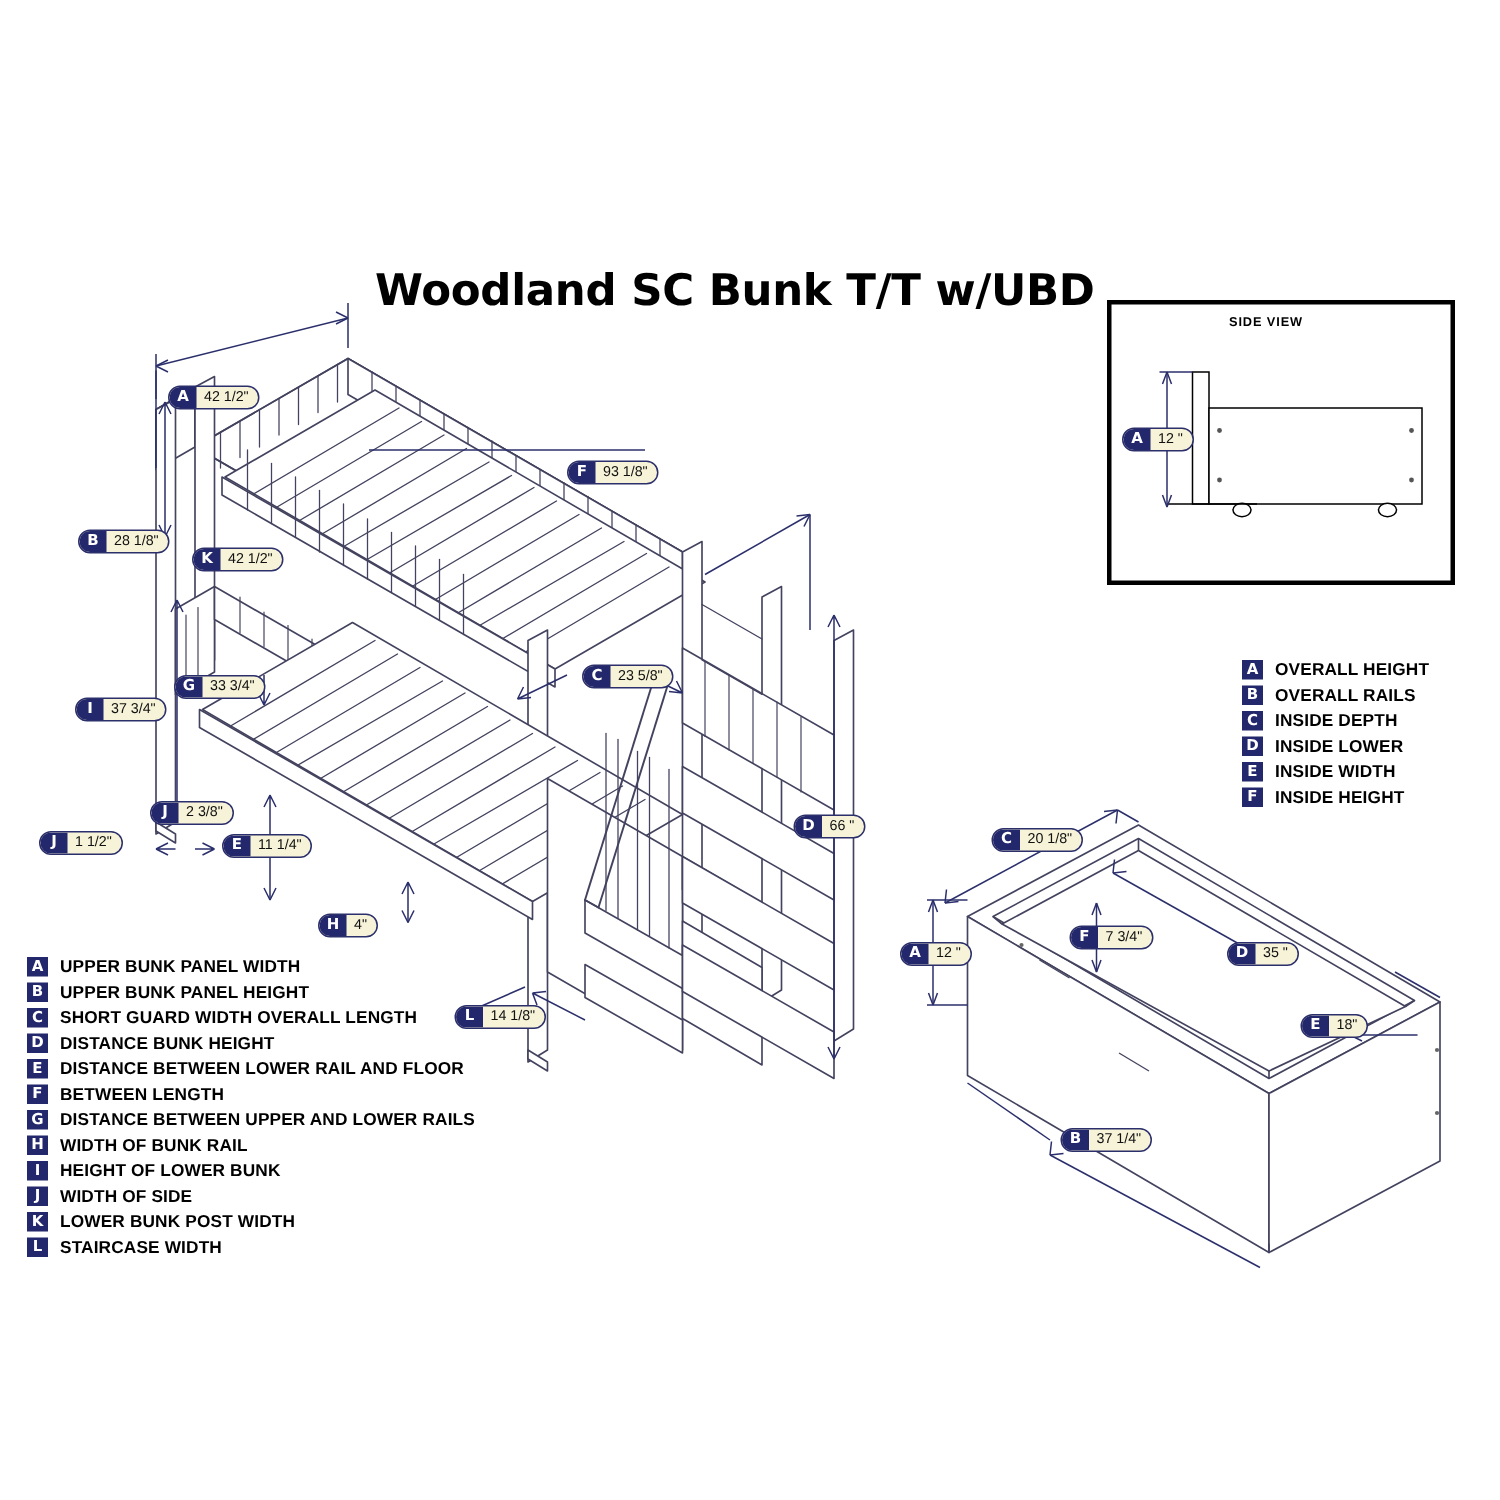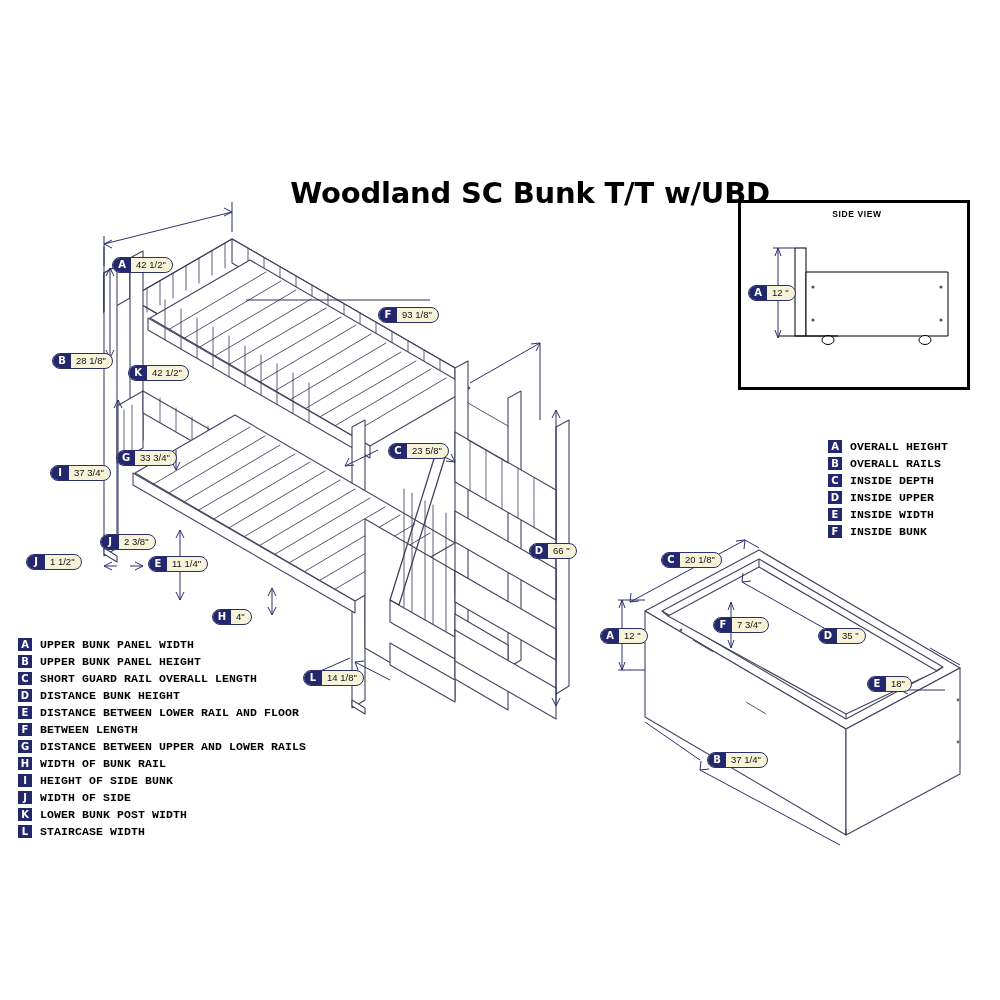--- a/index.html
+++ b/index.html
@@ -4,51 +4,51 @@
 <style>
   html,body{margin:0;padding:0;background:#fff;}
   body{width:1000px;height:1000px;position:relative;overflow:hidden;
        font-family:"Liberation Sans", sans-serif;color:#000;}
   #stage{position:absolute;left:0;top:0;width:1000px;height:1000px;}
   svg.layer{position:absolute;left:0;top:0;width:1000px;height:1000px;overflow:visible;}
 
   
   .title{position:absolute;left:250px;top:176px;width:520px;
          font-size:29px;font-weight:bold;letter-spacing:-0.2px;
-         font-family:"DejaVu Sans", sans-serif;white-space:nowrap;text-align:right;}
+         font-family:"DejaVu Sans", sans-serif;white-space:nowrap;}
 
   
   .badge{position:absolute;display:flex;align-items:stretch;height:16px;
          border:1px solid #2b2f6b;border-radius:8px;background:#f7f3d8;
          box-sizing:border-box;overflow:hidden;}
   .badge .ltr{background:#23276b;color:#fff;font-size:10px;font-weight:bold;
               line-height:14px;padding:0 3px;min-width:12px;text-align:center;
               font-family:"DejaVu Sans", sans-serif;}
   .badge .val{color:#111;font-size:9.5px;line-height:14px;padding:0 6px 0 5px;
               white-space:nowrap;font-family:"Liberation Sans", sans-serif;}
 
   
   .legend{position:absolute;}
   .legend .row{display:flex;align-items:center;height:17px;}
   .legend .key{width:14px;height:13px;background:#23276b;color:#fff;
                font-size:10px;font-weight:bold;line-height:13px;text-align:center;
                font-family:"DejaVu Sans", sans-serif;margin-right:8px;flex:none;}
   .legend .txt{font-size:11.5px;font-weight:bold;white-space:nowrap;
-               font-family:Liberation Mono, monospace;letter-spacing:0.1px;}
+               font-family:Liberation Sans, sans-serif;letter-spacing:0.1px;}
 
   #legend-main{left:18px;top:636px;}
   #legend-drawer{left:828px;top:438px;}
   #legend-drawer .row{height:17px;}
 
   
   #sideview-panel{position:absolute;left:738px;top:200px;width:232px;height:190px;
                   border:3px solid #000;background:#fff;box-sizing:border-box;}
   #sideview-title{position:absolute;left:738px;top:209px;width:212px;text-align:center;
                   font-size:8.5px;font-weight:bold;letter-spacing:0.6px;
-                  font-family:"Liberation Sans", sans-serif;margin-left:13px;}
+                  font-family:"Liberation Sans", sans-serif;}
 </style>
 </head>
 <body>
 
 <div id="stage">
 
   <div class="title">Woodland SC Bunk T/T w/UBD</div>
 
   <svg class="layer" id="bunk-art" viewBox="0 0 1000 1000">
     <g fill="none" stroke="#43435f" stroke-width="1.1" stroke-linejoin="round" stroke-linecap="round">
@@ -420,21 +420,21 @@
       <div class="row">
         <span class="key">A</span>
         <span class="txt">UPPER BUNK PANEL WIDTH</span>
       </div>
       <div class="row">
         <span class="key">B</span>
         <span class="txt">UPPER BUNK PANEL HEIGHT</span>
       </div>
       <div class="row">
         <span class="key">C</span>
-        <span class="txt">SHORT GUARD RAIL OVERALL LENGTH</span>
+        <span class="txt">SHORT GUARD WIDTH OVERALL LENGTH</span>
       </div>
       <div class="row">
         <span class="key">D</span>
         <span class="txt">DISTANCE BUNK HEIGHT</span>
       </div>
       <div class="row">
         <span class="key">E</span>
         <span class="txt">DISTANCE BETWEEN LOWER RAIL AND FLOOR</span>
       </div>
       <div class="row">
@@ -444,21 +444,21 @@
       <div class="row">
         <span class="key">G</span>
         <span class="txt">DISTANCE BETWEEN UPPER AND LOWER RAILS</span>
       </div>
       <div class="row">
         <span class="key">H</span>
         <span class="txt">WIDTH OF BUNK RAIL</span>
       </div>
       <div class="row">
         <span class="key">I</span>
-        <span class="txt">HEIGHT OF SIDE BUNK</span>
+        <span class="txt">HEIGHT OF LOWER BUNK</span>
       </div>
       <div class="row">
         <span class="key">J</span>
         <span class="txt">WIDTH OF SIDE</span>
       </div>
       <div class="row">
         <span class="key">K</span>
         <span class="txt">LOWER BUNK POST WIDTH</span>
       </div>
       <div class="row">
@@ -475,25 +475,25 @@
       <div class="row">
         <span class="key">B</span>
         <span class="txt">OVERALL RAILS</span>
       </div>
       <div class="row">
         <span class="key">C</span>
         <span class="txt">INSIDE DEPTH</span>
       </div>
       <div class="row">
         <span class="key">D</span>
-        <span class="txt">INSIDE UPPER</span>
+        <span class="txt">INSIDE LOWER</span>
       </div>
       <div class="row">
         <span class="key">E</span>
         <span class="txt">INSIDE WIDTH</span>
       </div>
       <div class="row">
         <span class="key">F</span>
-        <span class="txt">INSIDE BUNK</span>
+        <span class="txt">INSIDE HEIGHT</span>
       </div>
     </div>
 
 </div>
 
 </body></html>

